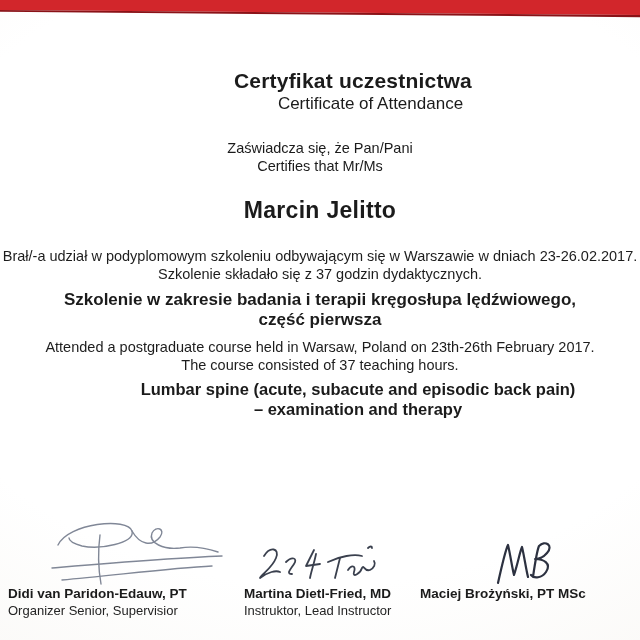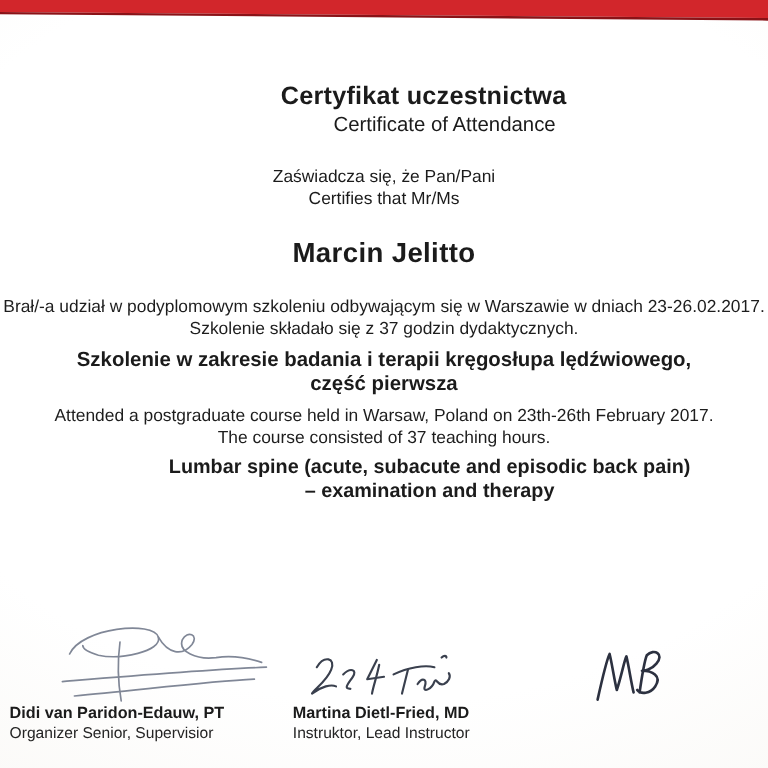--- a/index.html
+++ b/index.html
@@ -107,15 +107,16 @@
     <div class="sign-name">Didi van Paridon-Edauw, PT</div>
     <div class="sign-role">Organizer Senior, Supervisior</div>
   </div>
 
   <div class="footer-col" style="left:244px;top:586px;width:184px;">
     <div class="sign-name">Martina Dietl-Fried, MD</div>
     <div class="sign-role">Instruktor, Lead Instructor</div>
   </div>
 
   <div class="footer-col" style="left:420px;top:586px;width:214px;">
+    <div class="sign-name">Maciej Brożyński, PT MSc</div>
   </div>
 
 </div>
 
 </body></html>

